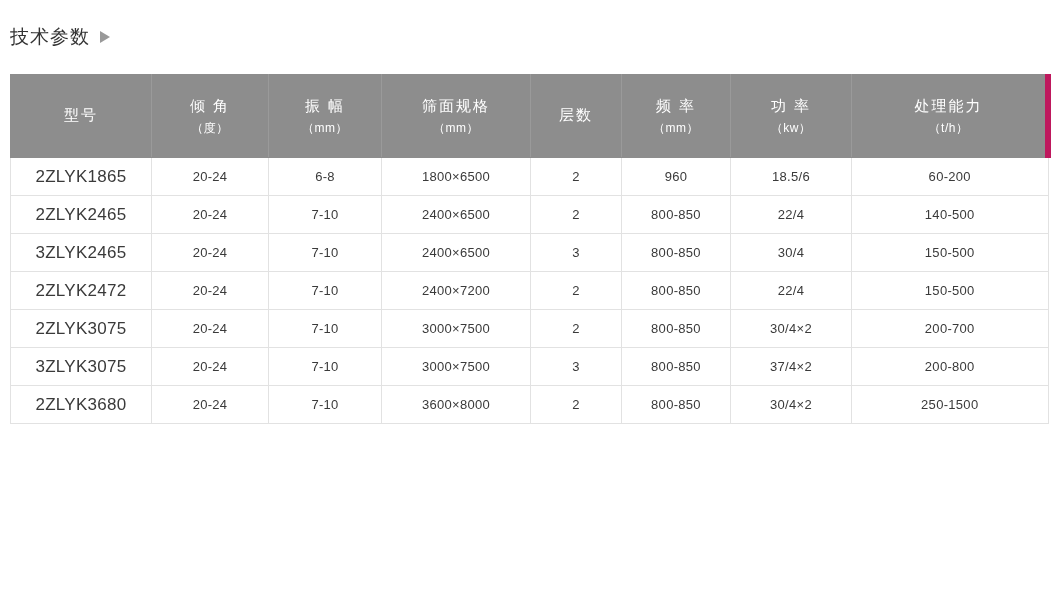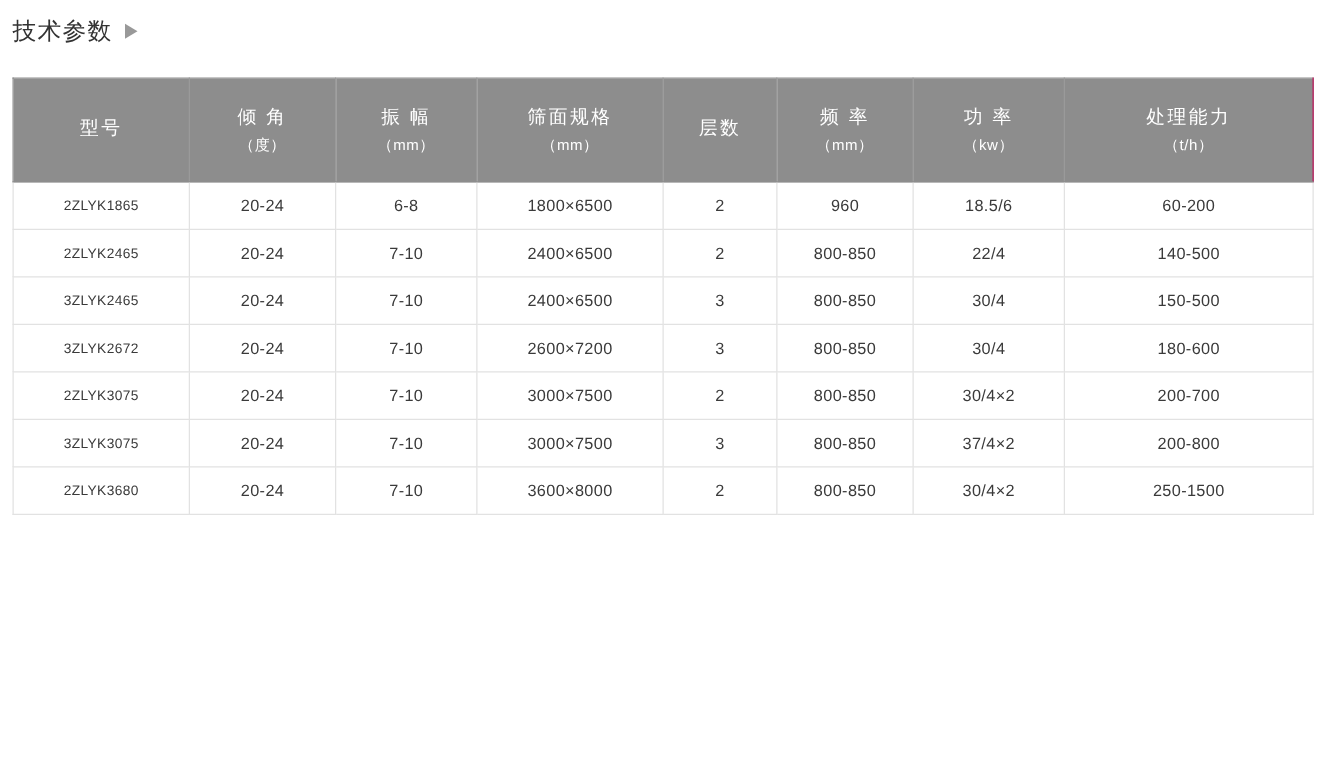--- a/index.html
+++ b/index.html
@@ -17,21 +17,21 @@
   .page {
     width: 1061px;
     height: 609px;
     box-sizing: border-box;
     padding: 0;
     position: relative;
   }
   .title-row {
     display: flex;
     align-items: center;
-    padding: 12px 0 10px 10px;
+    padding: 24px 0 10px 10px;
   }
   .title-text {
     font-size: 19px;
     color: #333333;
     letter-spacing: 1px;
     font-weight: normal;
   }
   .title-arrow {
     margin-left: 10px;
     width: 0;
@@ -57,42 +57,42 @@
   table.spec thead th {
     background: #8d8d8d;
     color: #ffffff;
     height: 80px;
     font-size: 15px;
     line-height: 1.45;
     border: 1px solid #8d8d8d;
     border-right: 1px solid #9a9a9a;
   }
   table.spec thead th:last-child {
-    border-right: 1px solid #be185d;
+    border-right: 6px solid #be185d;
   }
   .th-main {
     display: block;
     font-size: 15px;
     letter-spacing: 2px;
   }
   .th-unit {
     display: block;
     font-size: 12px;
     margin-top: 3px;
     letter-spacing: 0.5px;
   }
   table.spec tbody td {
     height: 35px;
     font-size: 13px;
     color: #3a3a3a;
     background: #ffffff;
     letter-spacing: 0.3px;
   }
   table.spec tbody tr td:first-child {
-    font-size: 11px;
+    font-size: 17px;
   }
 </style>
 </head>
 <body>
 
 <div class="page">
 
   <div class="title-row">
     <div class="title-text">技术参数</div>
     <div class="title-arrow"></div>
@@ -161,28 +161,28 @@
           <td>3ZLYK2465</td>
           <td>20-24</td>
           <td>7-10</td>
           <td>2400×6500</td>
           <td>3</td>
           <td>800-850</td>
           <td>30/4</td>
           <td>150-500</td>
         </tr>
         <tr>
-          <td>3ZLYK2672</td>
-          <td>20-24</td>
-          <td>7-10</td>
-          <td>2600×7200</td>
-          <td>3</td>
-          <td>800-850</td>
-          <td>30/4</td>
-          <td>180-600</td>
+          <td>2ZLYK2472</td>
+          <td>20-24</td>
+          <td>7-10</td>
+          <td>2400×7200</td>
+          <td>2</td>
+          <td>800-850</td>
+          <td>22/4</td>
+          <td>150-500</td>
         </tr>
         <tr>
           <td>2ZLYK3075</td>
           <td>20-24</td>
           <td>7-10</td>
           <td>3000×7500</td>
           <td>2</td>
           <td>800-850</td>
           <td>30/4×2</td>
           <td>200-700</td>

